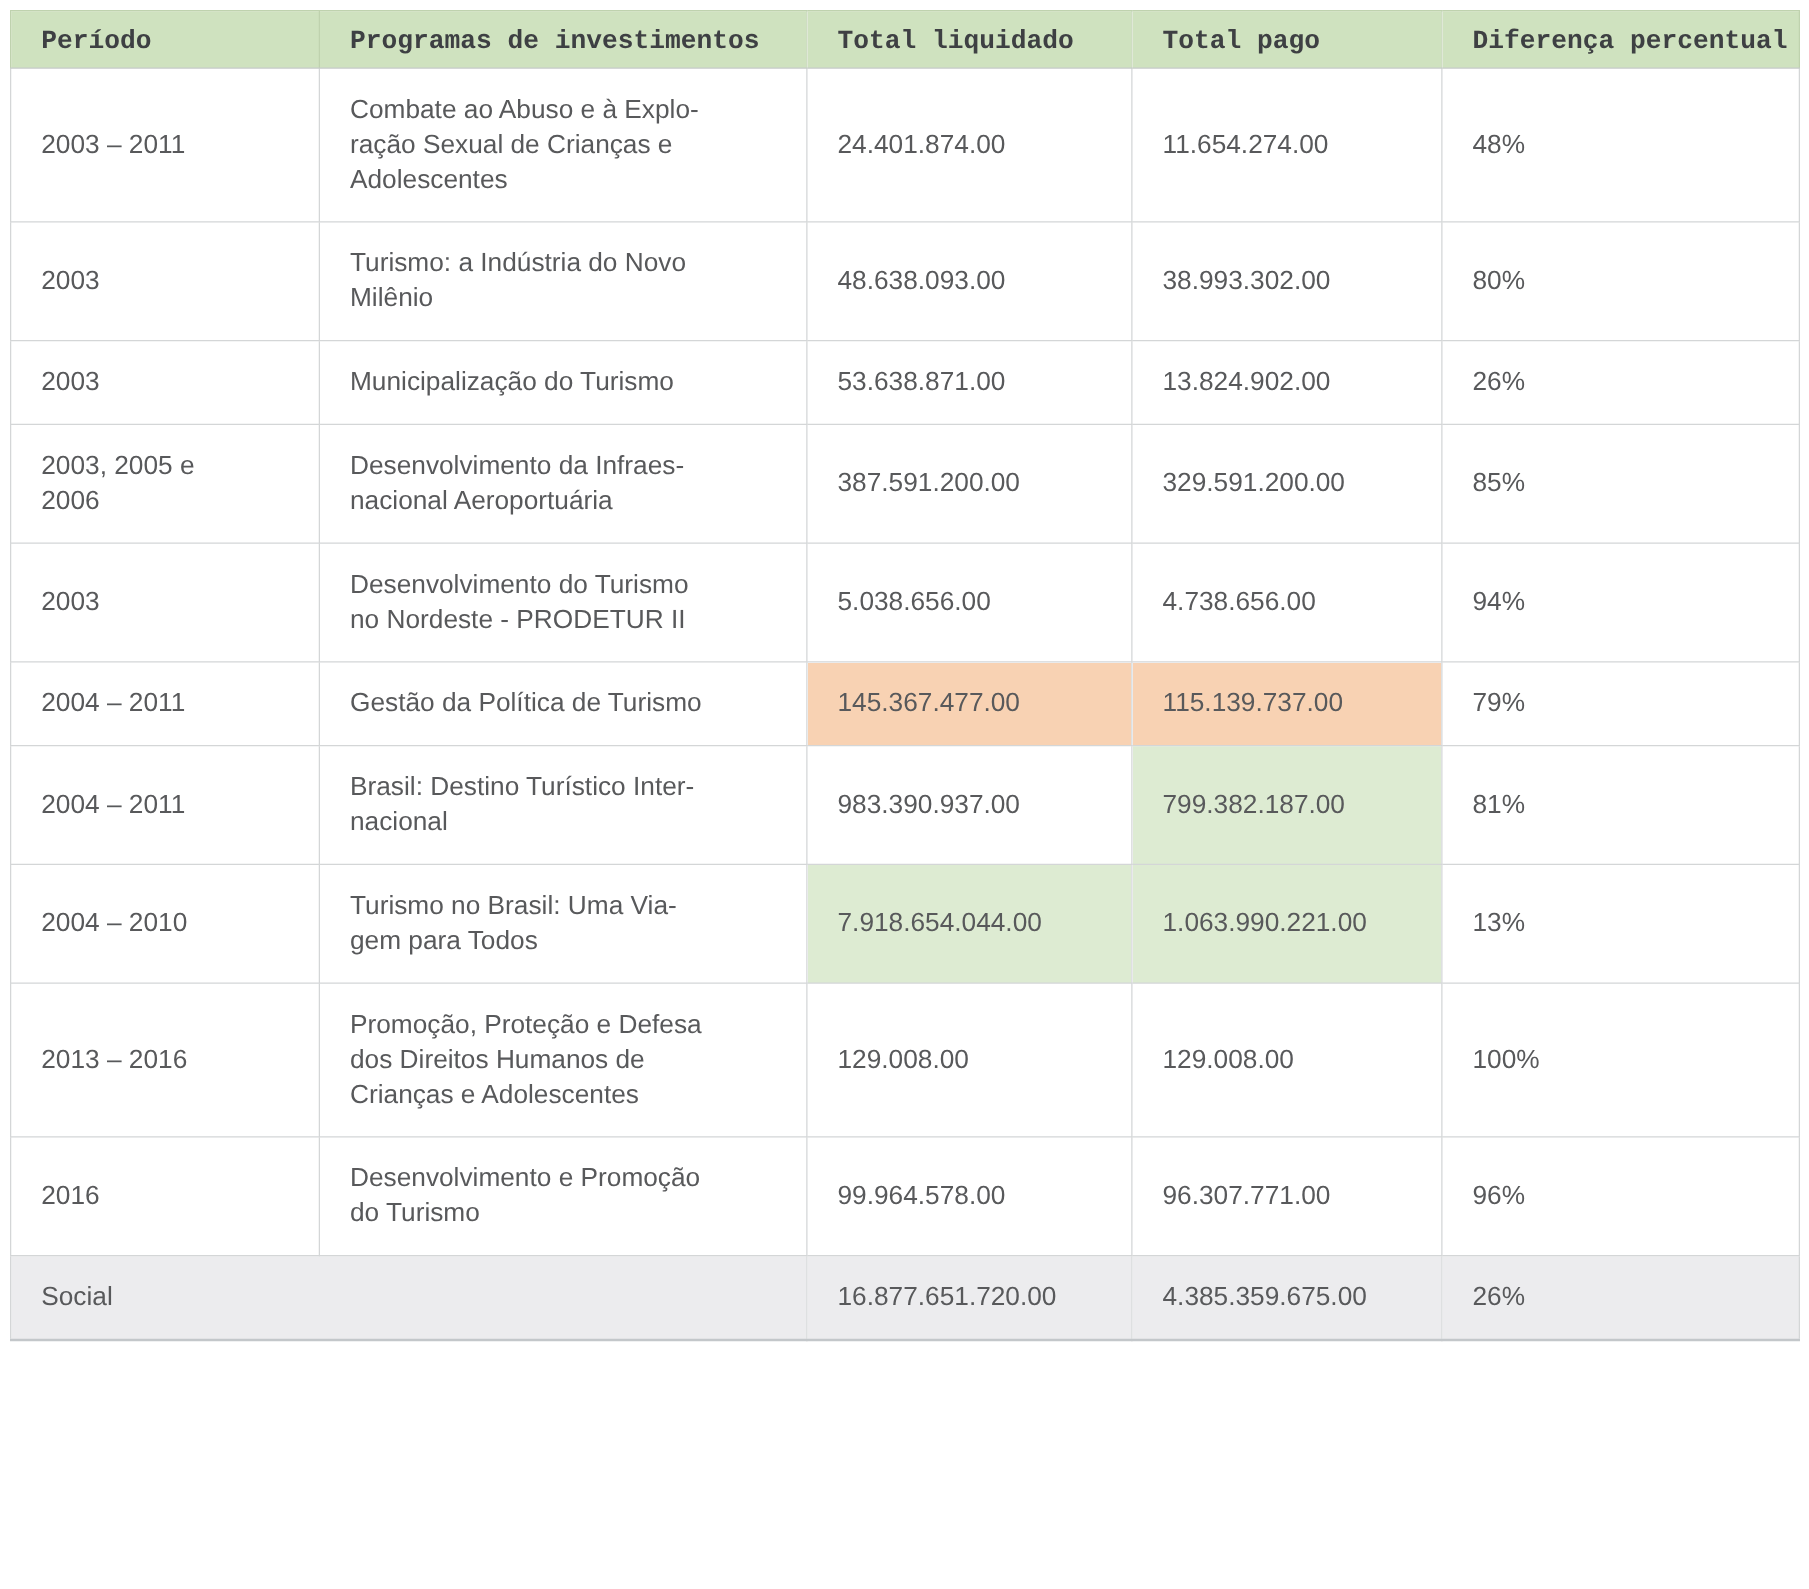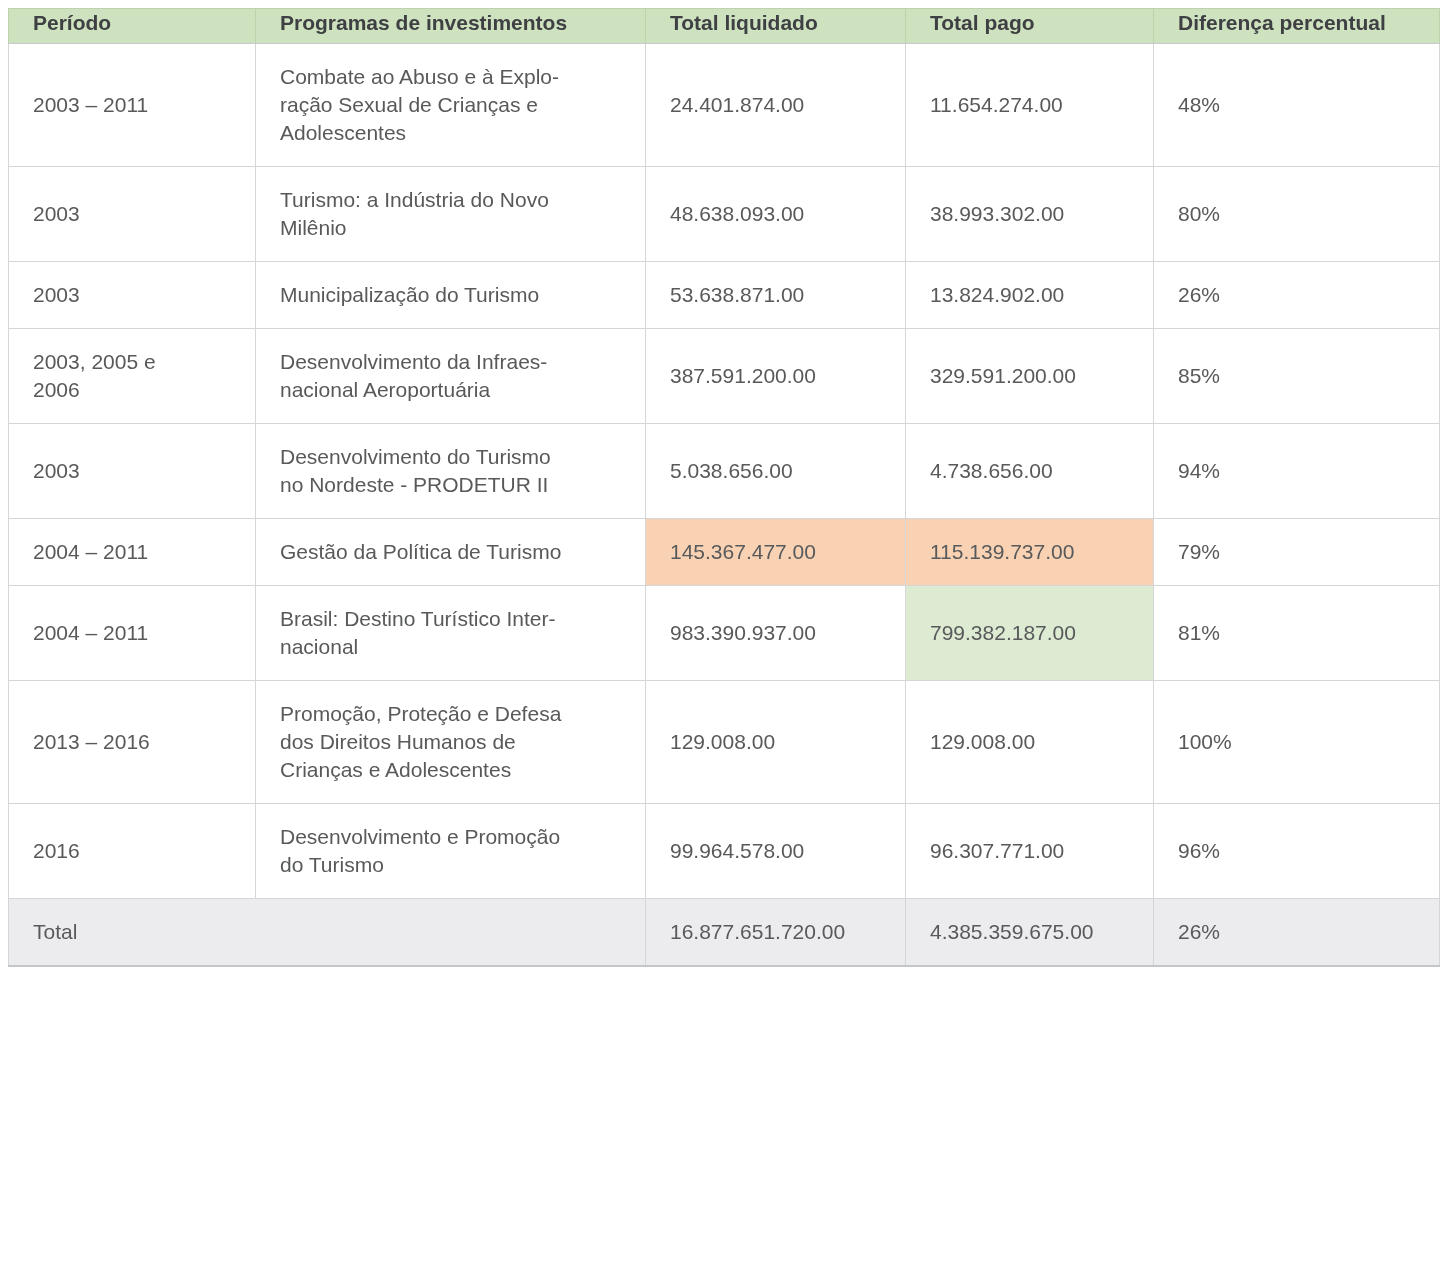--- a/index.html
+++ b/index.html
@@ -30,24 +30,25 @@
     font-size: 21px;
     line-height: 28px;
     color: var(--body-text, #58595b);
     white-space: pre-line;
     overflow: hidden;
   }
   table.invest thead th {
     background: var(--header-bg, #cfe2bf);
     color: var(--header-text, #3e4043);
     font-weight: bold;
-    padding: 0 18px 6px 24px;
+    padding: 11px 18px 6px 24px;
     border-color: #bfd2ae;
     border-bottom: 1px solid #c6cac9;
     white-space: nowrap;
+    font-family: Liberation Mono, monospace;
   }
   td.hl-green { background: var(--green-cell, #ddebd2); margin-top: 12px; }
   td.hl-orange { background: var(--orange-cell, #f8d2b3); }
   tr.total-row td {
     background: var(--total-bg, #ececee);
     color: var(--body-text, #58595b);
   }
 </style>
 </head>
 <body>
@@ -121,37 +122,45 @@
       </tr>
       <tr>
         <td>2004 – 2011</td>
         <td>Brasil: Destino Turístico Inter-
 nacional</td>
         <td>983.390.937.00</td>
         <td class="hl-green">799.382.187.00</td>
         <td>81%</td>
       </tr>
       <tr>
+        <td>2004 – 2010</td>
+        <td>Turismo no Brasil: Uma Via-
+gem para Todos</td>
+        <td class="hl-green">7.918.654.044.00</td>
+        <td class="hl-green">1.063.990.221.00</td>
+        <td>13%</td>
+      </tr>
+      <tr>
         <td>2013 – 2016</td>
         <td>Promoção, Proteção e Defesa
 dos Direitos Humanos de
 Crianças e Adolescentes</td>
         <td>129.008.00</td>
         <td>129.008.00</td>
         <td>100%</td>
       </tr>
       <tr>
         <td>2016</td>
         <td>Desenvolvimento e Promoção
 do Turismo</td>
         <td>99.964.578.00</td>
         <td>96.307.771.00</td>
         <td>96%</td>
       </tr>
       <tr class="total-row">
-        <td colspan="2">Total</td>
+        <td colspan="2">Social</td>
         <td>16.877.651.720.00</td>
         <td>4.385.359.675.00</td>
         <td>26%</td>
       </tr>
     </tbody>
   </table>
 </div>
 
 </body></html>

